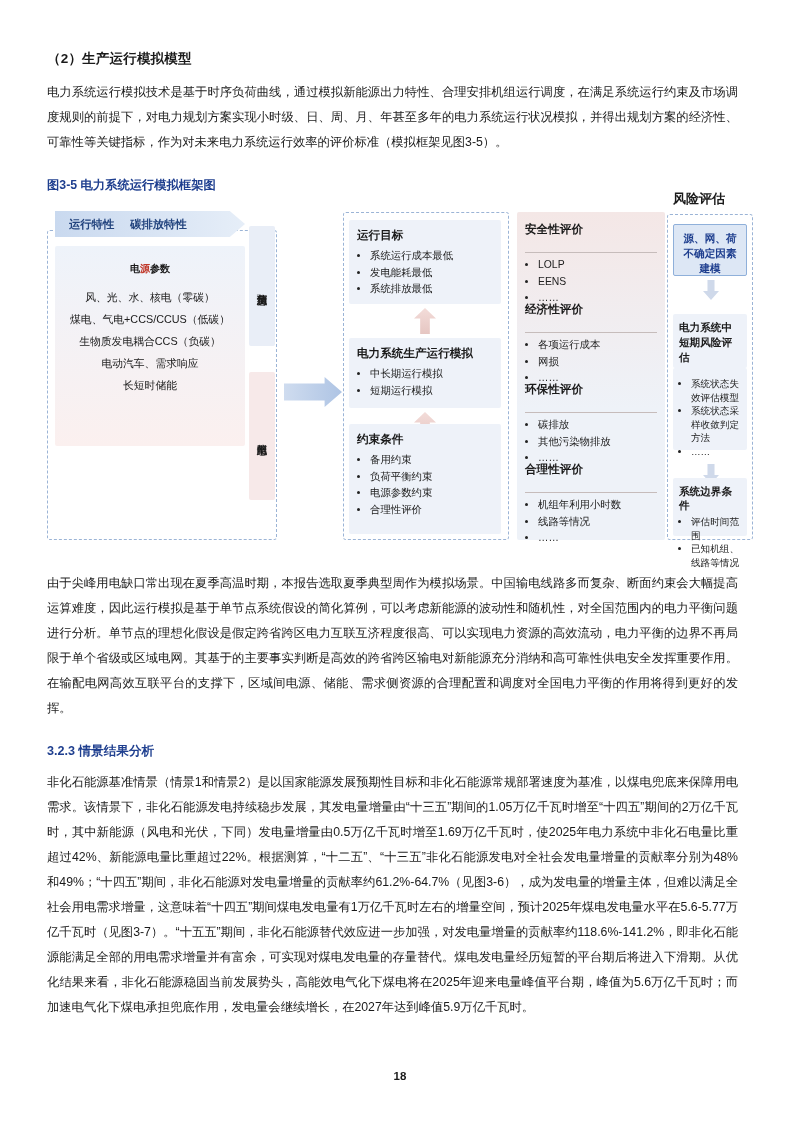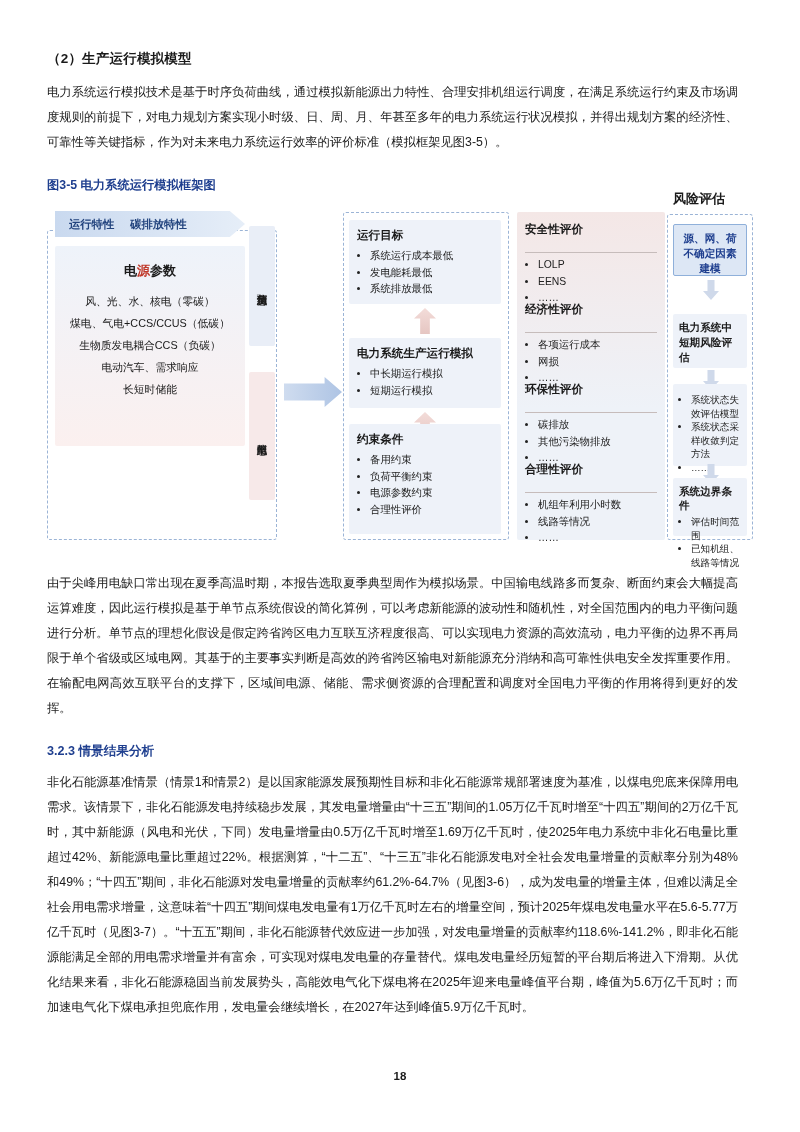--- a/index.html
+++ b/index.html
@@ -52,21 +52,21 @@
     font-size:11.3px;font-weight:bold;color:#23447e;
   }
   .arrow-band .l1{margin-left:14px;}
   .arrow-band .l2{margin-left:16px;}
   .src-box{
     position:absolute;left:8px;top:44px;width:190px;height:200px;
     background:linear-gradient(180deg,#eef3fa 0%,#fbf0ef 100%);
     border-radius:2px;
   }
   .src-title{
-    text-align:center;font-size:13px;font-weight:bold;margin-top:16px;
+    text-align:center;font-size:10px;font-weight:bold;margin-top:16px;
   }
   .src-title .b{color:#1a1a1a;}
   .src-title .r{color:#c0392b;}
   .src-list{
     margin-top:10px;padding:0 8px;
   }
   .src-list div{
     font-size:10.8px;line-height:22px;color:#1a1a1a;text-align:center;
   }
   .v-strip{
@@ -132,21 +132,21 @@
   .risk-outer{
     position:absolute;left:620px;top:12px;width:86px;height:326px;border:1px dashed #9bb4d6;border-radius:3px;box-sizing:border-box;background:#fff;
   }
   .risk-card{
     position:absolute;left:626px;width:74px;border-radius:2px;box-sizing:border-box;padding:6px 6px 0 6px;
   }
   .rc1{top:22px;height:52px;background:#dde7f5;border:1px solid #8fb0da;}
   .rc1 .t{font-size:10.6px;font-weight:bold;color:#1f3f8f;line-height:15px;text-align:center;}
   .rc2{top:112px;height:54px;background:#eef2f9;}
   .rc2 .t{font-size:10.6px;font-weight:bold;color:#1a1a1a;line-height:15px;}
-  .rc3{top:182px;height:82px;background:#eef2f9;}
+  .rc3{top:166px;height:82px;background:#eef2f9;}
   .rc4{top:276px;height:58px;background:#eef2f9;}
   .risk-card ul{margin:3px 0 0 0;padding-left:12px;}
   .risk-card li{font-size:9.6px;line-height:13.5px;color:#222;}
   .risk-card .t2{font-size:10.6px;font-weight:bold;color:#1a1a1a;line-height:14px;}
   .dn-arrow{
     position:absolute;left:656px;width:16px;height:20px;
     background:#cfd9ea;
     clip-path:polygon(28% 0,72% 0,72% 55%,100% 55%,50% 100%,0 55%,28% 55%);
   }
   .dna1{top:78px;}

